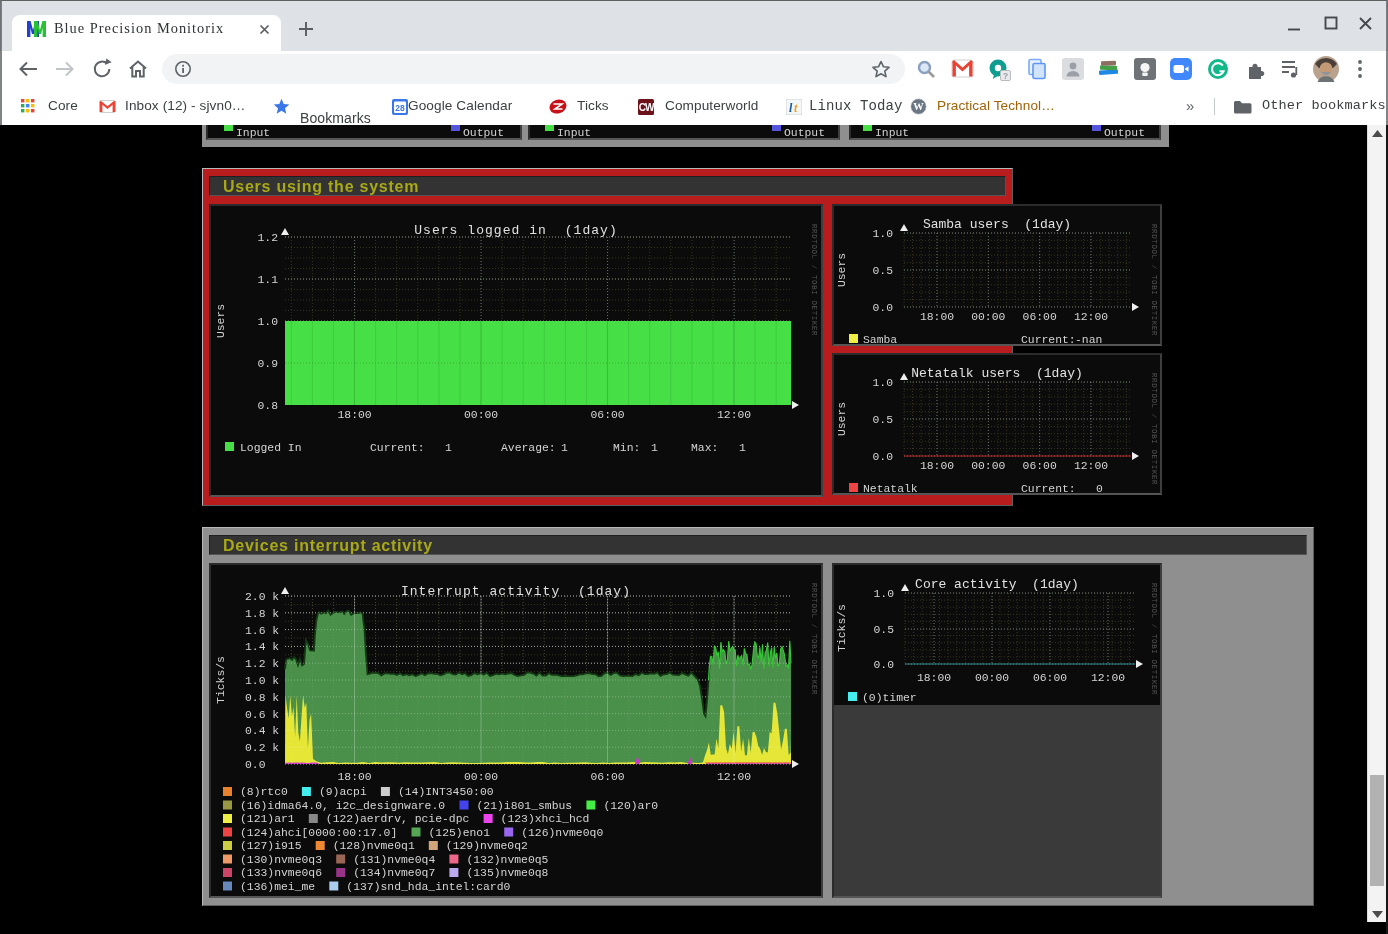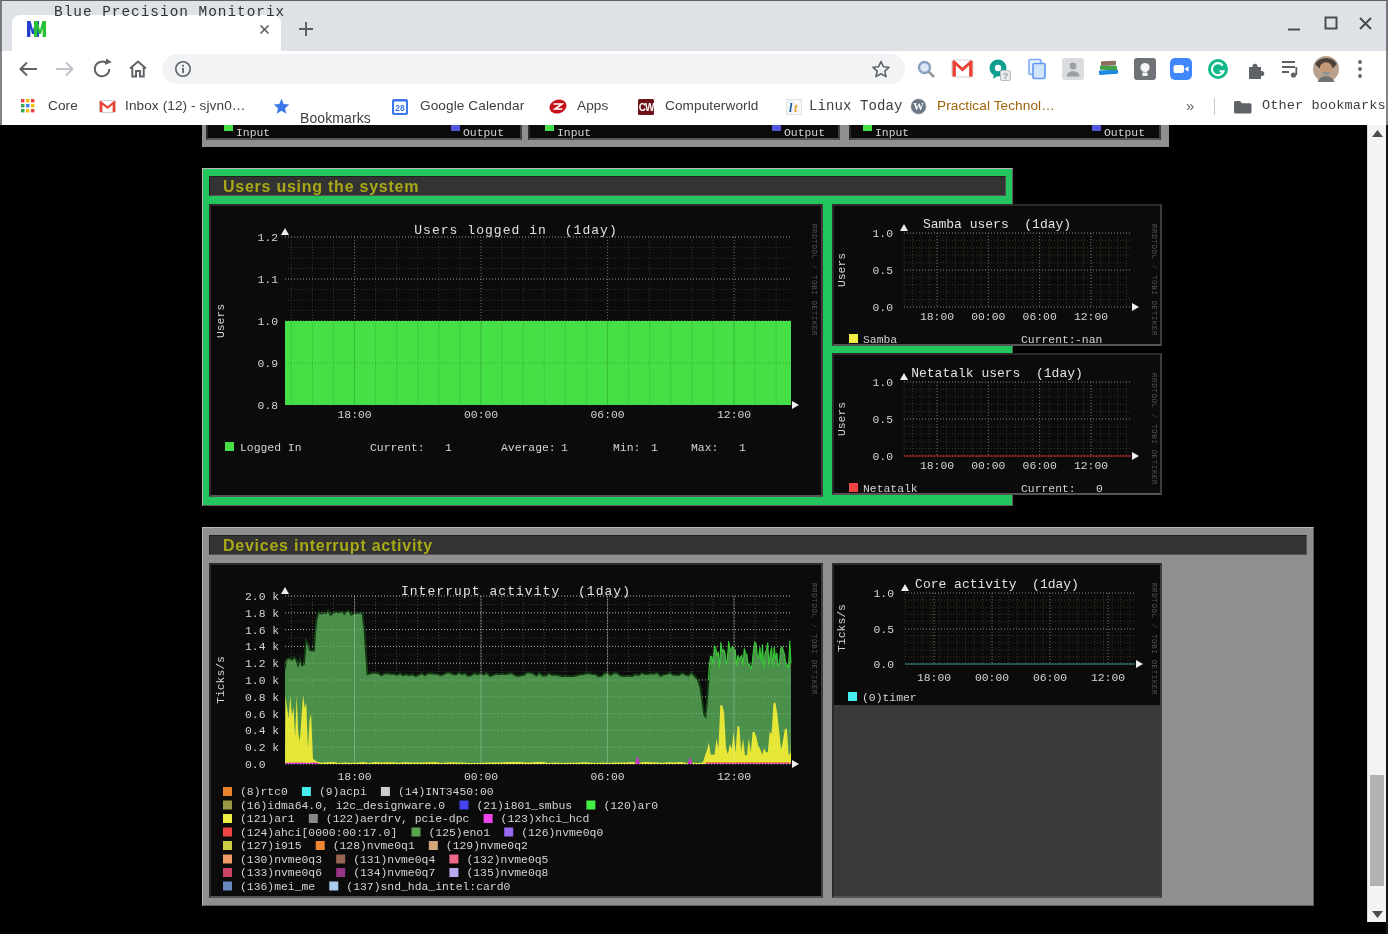--- a/index.html
+++ b/index.html
@@ -1,21 +1,21 @@
 <!DOCTYPE html>
 <html><head><meta charset="utf-8"><style>html,body{margin:0;padding:0;background:#000}*{box-sizing:content-box}</style></head><body>
 <div style="position:relative;width:1388px;height:934px;overflow:hidden;background:#000">
     <div style="position:absolute;left:0;top:0;width:1388px;height:125px;background:#fff">
       <div style="position:absolute;left:0;top:0;width:1388px;height:51px;background:#dee1e6;border-top:1px solid #606060;border-left:1px solid #8a8a8a;border-right:1px solid #8a8a8a;box-sizing:border-box"></div>
       <div style="position:absolute;left:12px;top:15px;width:269px;height:36px;background:#fff;border-radius:8px 8px 0 0"></div>
       <svg style="position:absolute;left:26px;top:20px" width="22" height="18">
         <path d="M1 17 V1 H4.6 L7 10 L9.4 1 H13 V17 H9.6 V8 L8 14 H6 L4.4 8 V17 Z" fill="#2541cc"></path>
         <path d="M8 17 V1 H11.6 L14 10 L16.4 1 H20 V17 H16.6 V8 L15 14 H13 L11.4 8 V17 Z" fill="#27c233"></path>
       </svg>
-      <div style="position:absolute;left:54px;top:4px;font-family:Liberation Mono, monospace;font-size:14.4px;letter-spacing:1px;color:#2f3337">Blue Precision Monitorix</div>
+      <div style="position:absolute;left:54px;top:20px;font-family:Liberation Serif, serif;font-size:14.4px;letter-spacing:1px;color:#2f3337">Blue Precision Monitorix</div>
       <svg style="position:absolute;left:257px;top:22px" width="15" height="15">
         <path d="M3.5 3.5 L11.5 11.5 M11.5 3.5 L3.5 11.5" stroke="#5a5e63" stroke-width="1.7"></path>
       </svg>
       <svg style="position:absolute;left:297px;top:20px" width="18" height="18">
         <path d="M9 2 V16 M2 9 H16" stroke="#5a5e63" stroke-width="1.9"></path>
       </svg>
       <svg style="position:absolute;left:1283px;top:14px" width="100" height="22">
         <path d="M5 15.5 H17" stroke="#45484d" stroke-width="1.9"></path>
         <rect x="42.5" y="3.5" width="11" height="11" fill="none" stroke="#45484d" stroke-width="1.9"></rect>
         <path d="M77 4 L88 15 M88 4 L77 15" stroke="#45484d" stroke-width="1.9"></path>
@@ -128,26 +128,26 @@
       <div style="position:absolute;left:125px;top:98px;font-family:'Liberation Sans',sans-serif;font-size:13.6px;letter-spacing:0.1px;color:#3c4043">Inbox (12) - sjvn0…</div>
       <svg style="position:absolute;left:273px;top:98px" width="17" height="17">
         <path d="M8.5 0.8 L10.7 6 L16.3 6.5 L12 10.3 L13.3 15.8 L8.5 12.8 L3.7 15.8 L5 10.3 L0.7 6.5 L6.3 6 Z" fill="#3b78e7"></path>
       </svg>
       <div style="position:absolute;left:300px;top:110px;font-family:Liberation Sans, sans-serif;font-size:14px;letter-spacing:0.1px;color:#3c4043">Bookmarks</div>
       <svg style="position:absolute;left:392px;top:99px" width="16" height="16">
         <rect width="16" height="16" rx="2" fill="#3a77e8"></rect>
         <rect x="2" y="2.5" width="12" height="11.5" rx="1" fill="#fff"></rect>
         <text x="8" y="12" font-family="Liberation Sans" font-size="8.5" font-weight="bold" fill="#3a77e8" text-anchor="middle">28</text>
       </svg>
-      <div style="position:absolute;left:420px;top:98px;font-family:'Liberation Sans',sans-serif;font-size:13.6px;letter-spacing:0.1px;color:#3c4043">Google Calendar</div>
+      <div style="position:absolute;left:408px;top:98px;font-family:'Liberation Sans',sans-serif;font-size:13.6px;letter-spacing:0.1px;color:#3c4043">Google Calendar</div>
       <svg style="position:absolute;left:549px;top:99px" width="18" height="15">
         <ellipse cx="9" cy="7.5" rx="8.6" ry="6.8" fill="#c61118" transform="rotate(-18 9 7.5)"></ellipse>
         <path d="M4.5 5 H13 L6 10 H13.5" stroke="#fff" stroke-width="1.6" fill="none"></path>
       </svg>
-      <div style="position:absolute;left:577px;top:98px;font-family:'Liberation Sans',sans-serif;font-size:13.6px;letter-spacing:0.1px;color:#3c4043">Apps</div>
+      <div style="position:absolute;left:577px;top:98px;font-family:'Liberation Sans',sans-serif;font-size:13.6px;letter-spacing:0.1px;color:#3c4043">Ticks</div>
       <svg style="position:absolute;left:638px;top:99px" width="16" height="16">
         <rect width="16" height="16" rx="1.5" fill="#6d1218"></rect>
         <text x="8" y="12" font-family="Liberation Sans" font-size="10" font-weight="bold" fill="#fff" text-anchor="middle" letter-spacing="-1">CW</text>
       </svg>
       <div style="position:absolute;left:665px;top:98px;font-family:'Liberation Sans',sans-serif;font-size:13.6px;letter-spacing:0.1px;color:#3c4043">Computerworld</div>
       <svg style="position:absolute;left:786px;top:99px" width="16" height="16">
         <rect width="16" height="16" rx="2" fill="#f4f6f8" stroke="#d0d4d8"></rect>
         <text x="3" y="12.5" font-family="Liberation Serif" font-size="12" font-weight="bold" font-style="italic" fill="#1558a0">l</text>
         <text x="8" y="12.5" font-family="Liberation Serif" font-size="12" font-weight="bold" font-style="italic" fill="#e8a020">t</text>
       </svg>
@@ -177,21 +177,21 @@
       <div style="position:absolute;left:451px;top:-3px;width:9px;height:9px;background:#5555dd"></div>
       <div style="position:absolute;left:463px;top:1.5px;font-family:Liberation Mono,monospace;font-size:11.4px;color:#d4d4d4">Output</div>
       <div style="position:absolute;left:545px;top:-3px;width:9px;height:9px;background:#46e046"></div>
       <div style="position:absolute;left:557px;top:1.5px;font-family:Liberation Mono,monospace;font-size:11.4px;color:#d4d4d4">Input</div>
       <div style="position:absolute;left:772px;top:-3px;width:9px;height:9px;background:#5555dd"></div>
       <div style="position:absolute;left:784px;top:1.5px;font-family:Liberation Mono,monospace;font-size:11.4px;color:#d4d4d4">Output</div>
       <div style="position:absolute;left:863px;top:-3px;width:9px;height:9px;background:#46e046"></div>
       <div style="position:absolute;left:875px;top:1.5px;font-family:Liberation Mono,monospace;font-size:11.4px;color:#d4d4d4">Input</div>
       <div style="position:absolute;left:1092px;top:-3px;width:9px;height:9px;background:#5555dd"></div>
       <div style="position:absolute;left:1104px;top:1.5px;font-family:Liberation Mono,monospace;font-size:11.4px;color:#d4d4d4">Output</div>
-      <div style="position:absolute;left:202px;top:43px;width:811px;height:338px;background:#22c55e;border-top:1px solid #b8b8b8;border-left:1px solid #b8b8b8;border-bottom:1px solid #5e5e5e;border-right:1px solid #5e5e5e;box-sizing:border-box">
+      <div style="position:absolute;left:202px;top:43px;width:811px;height:338px;background:#b91c1c;border-top:1px solid #b8b8b8;border-left:1px solid #b8b8b8;border-bottom:1px solid #5e5e5e;border-right:1px solid #5e5e5e;box-sizing:border-box">
         <div style="position:absolute;left:6px;top:7px;right:6px;height:20px;background:#333;border:1px solid #1f1f1f;border-bottom-color:#555;border-right-color:#555;box-sizing:border-box;font-family:'Liberation Sans',sans-serif;font-weight:bold;font-size:16px;letter-spacing:0.75px;color:#a9a917;line-height:19px;padding-left:13px">Users using the system</div>
         <div style="position:absolute;left:6px;top:35px;width:614px;height:293px;background:#0b0b0b;border-top:2px solid #2b2b2b;border-left:2px solid #2b2b2b;border-bottom:2px solid #555;border-right:2px solid #3e3e3e;box-sizing:border-box;overflow:hidden">
           <div style="position:absolute;left:-2px;top:-2px"><svg width="614" height="293">
               <rect width="614" height="293" fill="#0b0b0b"></rect>
               <line x1="76" y1="33" x2="582" y2="33" stroke="#35351f" stroke-width="1" stroke-dasharray="1,2" opacity="1.0"></line>
               <line x1="76" y1="43.5" x2="582" y2="43.5" stroke="#35351f" stroke-width="1" stroke-dasharray="1,2" opacity="1.0"></line>
               <line x1="76" y1="54.0" x2="582" y2="54.0" stroke="#35351f" stroke-width="1" stroke-dasharray="1,2" opacity="1.0"></line>
               <line x1="76" y1="64.5" x2="582" y2="64.5" stroke="#35351f" stroke-width="1" stroke-dasharray="1,2" opacity="1.0"></line>
               <line x1="76" y1="75.0" x2="582" y2="75.0" stroke="#35351f" stroke-width="1" stroke-dasharray="1,2" opacity="1.0"></line>
               <line x1="76" y1="85.5" x2="582" y2="85.5" stroke="#35351f" stroke-width="1" stroke-dasharray="1,2" opacity="1.0"></line>

